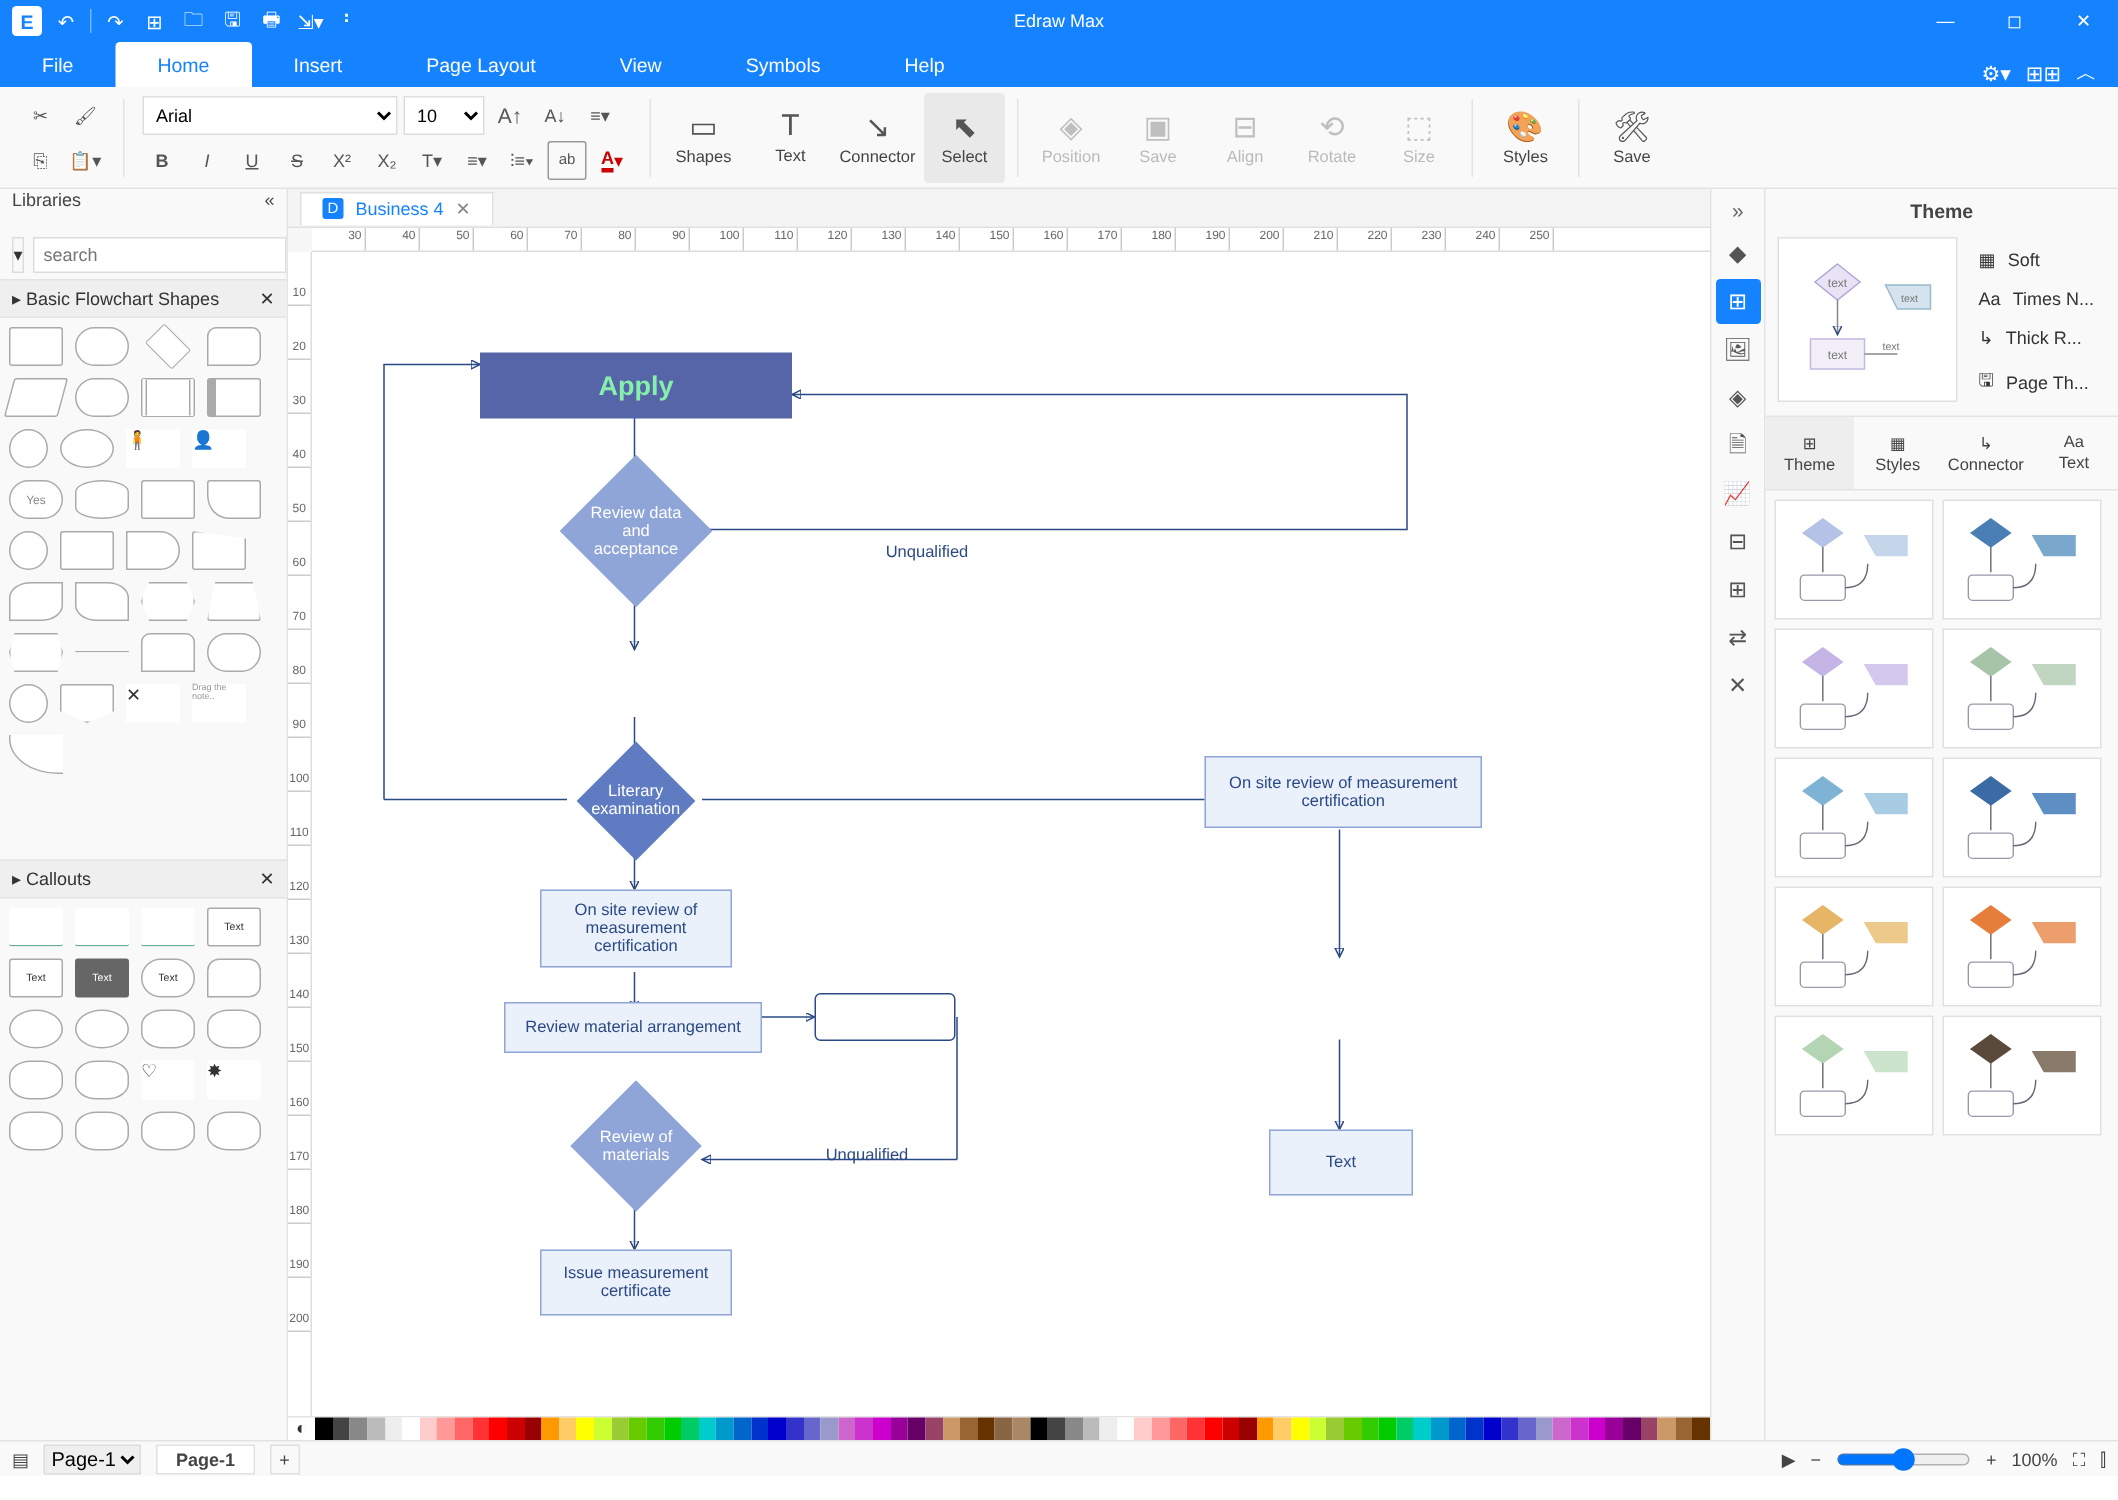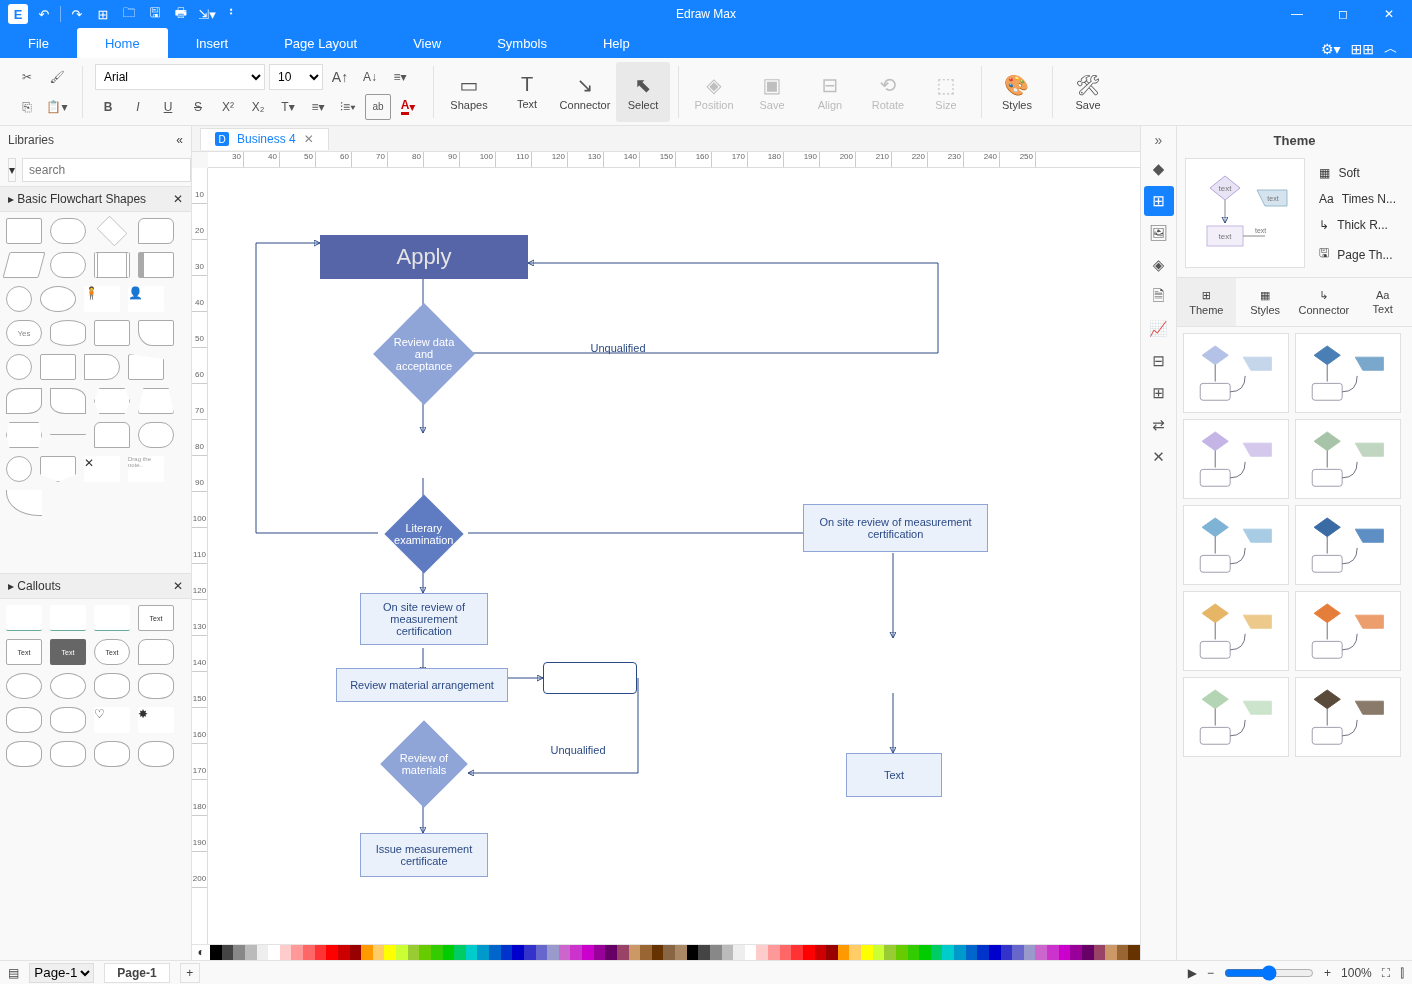--- a/index.html
+++ b/index.html
@@ -32,21 +32,21 @@
 .ribbon .bigbtn.active { background:#e9e9e9; }
 .ribbon .bigbtn .ico { font-size:20px; color:#555; }
 .ribbon .bigbtn .lbl { font-size:11px; color:#444; }
 .ribbon .bigbtn.disabled { opacity:.35; pointer-events:none; }
 
 
 .main { height:834px; display:flex; }
 
 
 .libpanel { width:192px; background:#f9f9f9; border-right:1px solid #e3e3e3; display:flex; flex-direction:column; }
-.libpanel .hdr { height:28px; display:flex; align-items:center; justify-content:space-between; padding:0 8px; font-size:12px; color:#444; }
+.libpanel .hdr { height:28px; display:flex; justify-content:space-between; padding:0 8px; font-size:12px; color:#444; }
 .libpanel .search { height:32px; display:flex; align-items:center; padding:0 8px; gap:6px; }
 .libpanel .search input { flex:1; height:24px; border:1px solid #ddd; padding:0 6px; font-size:12px; }
 .libpanel .search .sico { width:24px; height:24px; border:1px solid #ddd; display:flex; align-items:center; justify-content:center; cursor:pointer; }
 .libpanel .cat { height:26px; background:#efefef; display:flex; align-items:center; padding:0 8px; font-size:12px; color:#333; border-top:1px solid #e3e3e3; border-bottom:1px solid #e3e3e3; justify-content:space-between; }
 .libpanel .shapes { flex:1; overflow:hidden; padding:6px; display:flex; flex-wrap:wrap; gap:8px; align-content:flex-start; }
 .libpanel .shapes .sh { width:36px; height:26px; border:1px solid #aaa; border-radius:2px; background:#fff; cursor:pointer; }
 .libpanel .shapes .sh.round { border-radius:13px; }
 .libpanel .shapes .sh.diamond { transform:rotate(45deg) scale(.7); }
 
 
@@ -58,30 +58,30 @@
 .canvasarea { flex:1; position:relative; overflow:hidden; background:#f7f7f7; }
 .ruler-h { position:absolute; top:0; left:16px; right:0; height:16px; background:#fff; border-bottom:1px solid #ddd; font-size:8px; color:#666; display:flex; }
 .ruler-h span { width:36px; text-align:right; padding-right:2px; border-right:1px solid #ccc; }
 .ruler-v { position:absolute; top:16px; left:0; width:16px; bottom:0; background:#fff; border-right:1px solid #ddd; font-size:8px; color:#666; }
 .ruler-v span { display:block; height:36px; text-align:center; border-bottom:1px solid #ccc; writing-mode:horizontal-tb; padding-top:22px; }
 .page { position:absolute; top:16px; left:16px; right:0; bottom:0; background:#fff; overflow:hidden; }
 
 
 .fc { position:absolute; display:flex; align-items:center; justify-content:center; text-align:center; font-size:11px; color:#2b4a85; padding:4px; }
 .fc.title { font-size:30px; font-weight:800; color:#000; justify-content:flex-start;}
-.fc.start { background:#5565a7; color:#e5e5e5; font-size:22px; font-weight:400; }
+.fc.start { background:#5565a7; color:#86efac; font-size:18px; font-weight:700; }
 .fc.diamond { background:#8fa4d7; color:#fff; transform:rotate(45deg); }
 .fc.diamond > span { transform:rotate(-45deg); display:block; width:140%; }
 .fc.box { background:#eaf1fb; border:1px solid #8fa4d7; }
 .fc.box2 { background:#eaf1fb; border:1px solid #8fa4d7; }
 .fc.card { background:#eaf1fb; border:1px solid #8fa4d7; clip-path:polygon(0 18%,12% 0,100% 0,100% 100%,0 100%); }
 svg.conn { position:absolute; top:0; left:0; width:100%; height:100%; pointer-events:none; }
 svg.conn line, svg.conn path { stroke:#2b4a85; stroke-width:1; fill:none; }
 .arrow { marker-end:url(#arr); }
-.fc.label { background:transparent; font-size:11px; color:#2b4a85; border:none; }
+.fc.label { background:transparent; font-size:11px; color:#2b4a85; border:none;margin-top:20px; }
 
 
 .rsidebar { width:36px; background:#f9f9f9; border-left:1px solid #e3e3e3; display:flex; flex-direction:column; align-items:center; padding-top:6px; gap:2px; }
 .rsidebar .rb { width:30px; height:30px; display:flex; align-items:center; justify-content:center; cursor:pointer; border-radius:3px; font-size:15px; color:#555; }
 .rsidebar .rb.active { background:#1583ff; color:#fff; }
 .rsidebar .chev { font-size:14px; color:#666; margin-bottom:4px; cursor:pointer; }
 
 
 .themepanel { width:236px; background:#f9f9f9; border-left:1px solid #e3e3e3; display:flex; flex-direction:column; }
 .themepanel .thdr { height:28px; display:flex; align-items:center; justify-content:center; font-size:13px; font-weight:600; color:#444; }

